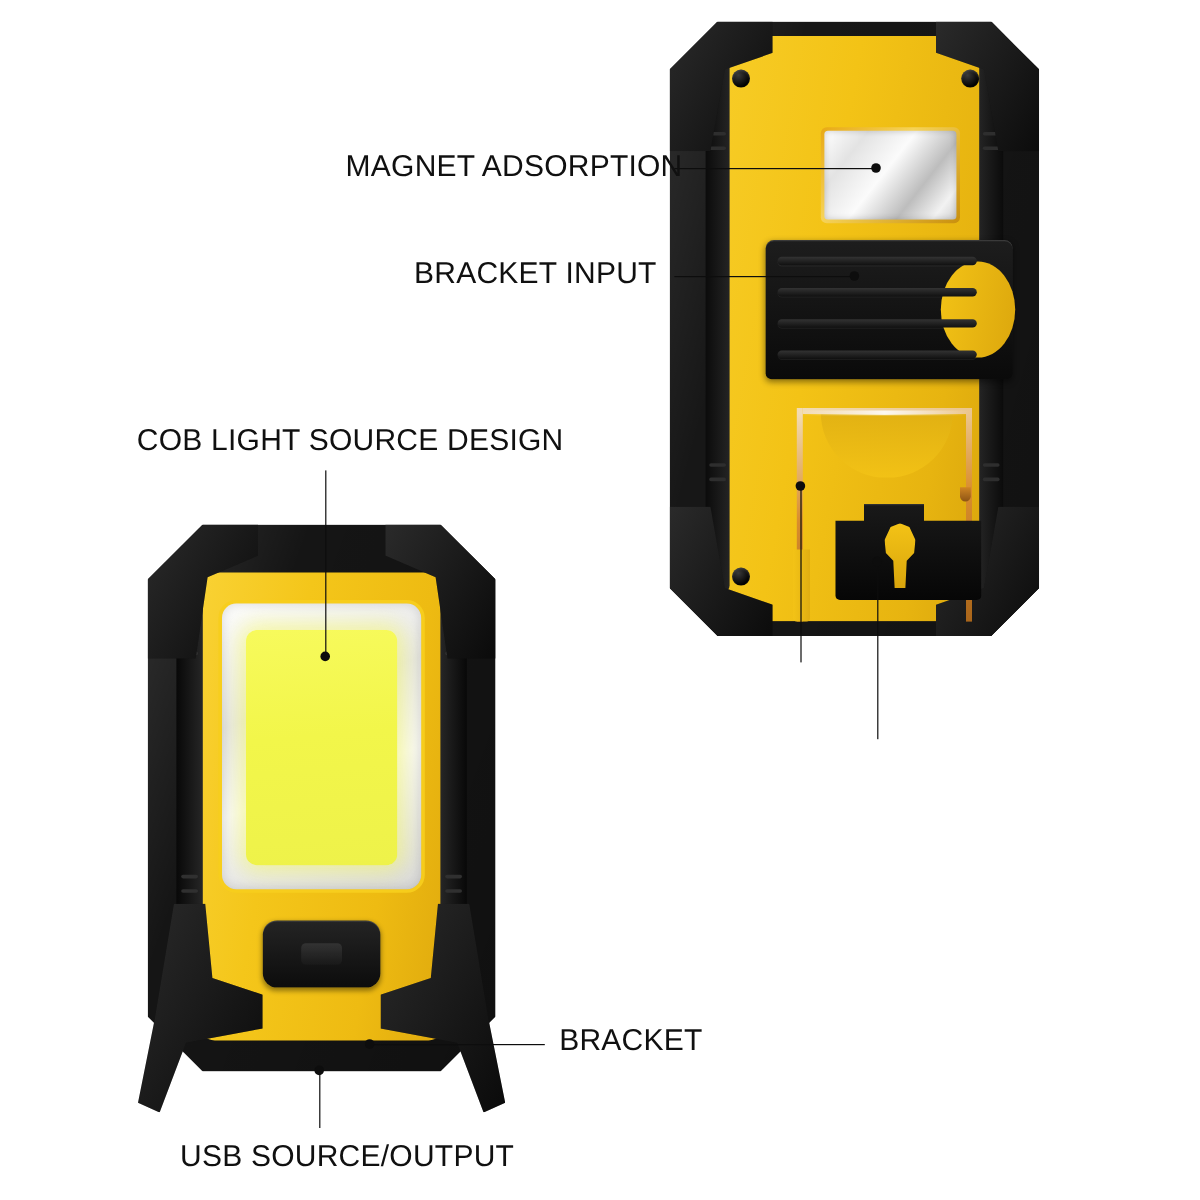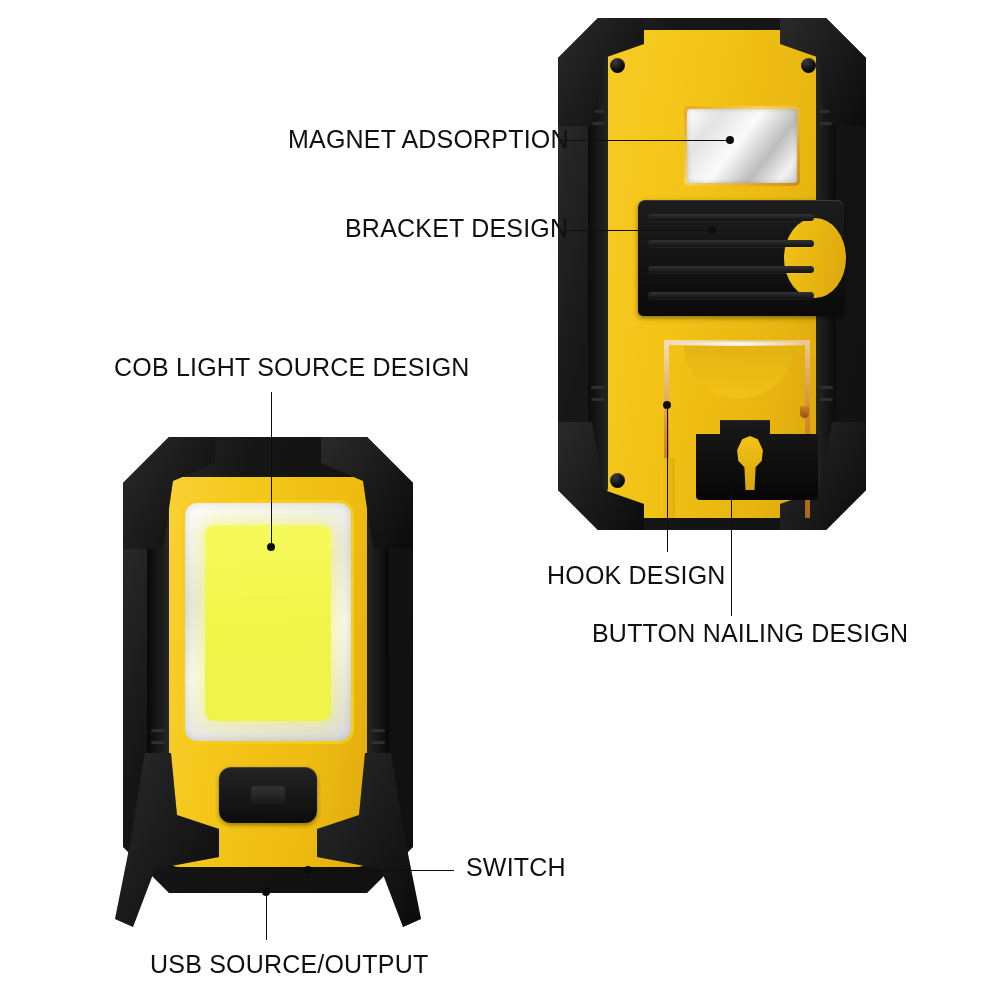--- a/index.html
+++ b/index.html
@@ -257,25 +257,23 @@
   <div class="dot" style="left:731px;top:468px"></div>
 
   <div class="lead-h" style="left:308px;top:870px;width:146px"></div>
   <div class="dot" style="left:308px;top:870px"></div>
 
   <div class="lead-v" style="left:266px;top:892px;height:48px"></div>
   <div class="dot" style="left:266px;top:892px"></div>
 
   <div class="label" style="left:288px;top:127px">MAGNET ADSORPTION</div>
 
-  <div class="label" style="left:345px;top:216px">BRACKET DESIGN</div>
+  <div class="label" style="left:345px;top:216px">BRACKET INPUT</div>
 
   <div class="label" style="left:114px;top:355px">COB LIGHT SOURCE DESIGN</div>
 
-  <div class="label" style="left:547px;top:563px">HOOK DESIGN</div>
-
-  <div class="label" style="left:592px;top:621px">BUTTON NAILING DESIGN</div>
-
-  <div class="label" style="left:466px;top:855px">SWITCH</div>
+
+
+  <div class="label" style="left:466px;top:855px">BRACKET</div>
 
   <div class="label" style="left:150px;top:952px">USB SOURCE/OUTPUT</div>
 
 </div>
 
 </body></html>

